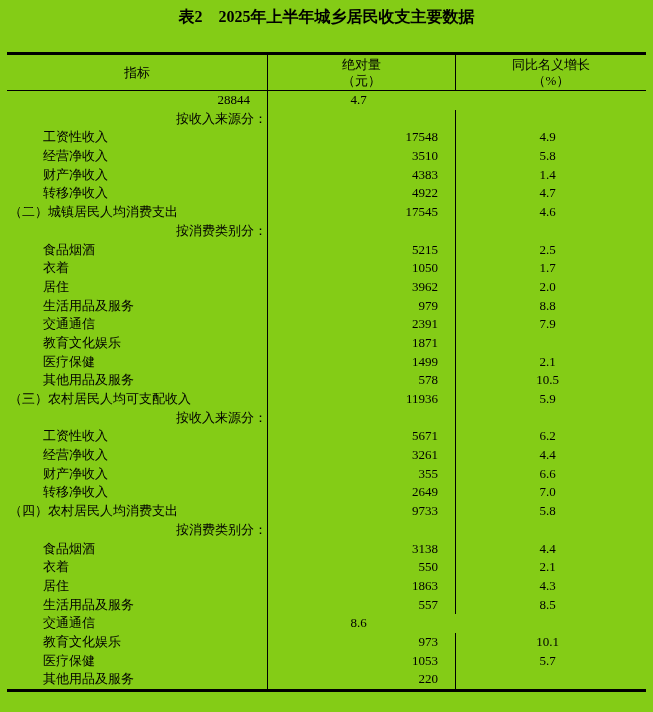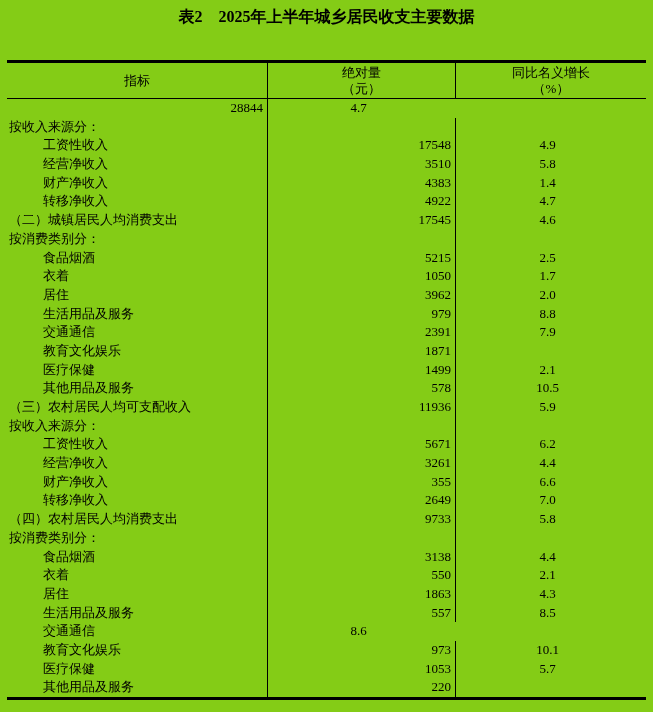--- a/index.html
+++ b/index.html
@@ -22,21 +22,21 @@
     left: 0;
     width: 100%;
     text-align: center;
     font-size: 16px;
     font-weight: bold;
     line-height: 22px;
     white-space: pre;
   }
   .data-table {
     position: absolute;
-    top: 60px;
+    top: 52px;
     left: 7px;
     width: 639px;
     border-top: 3px solid #000000;
     border-bottom: 3px solid #000000;
   }
   .row {
     display: grid;
     grid-template-columns: 261px 188px 190px;
   }
   .cell {
@@ -61,28 +61,28 @@
   }
   .body-row {
     height: 18.6875px;
   }
   .body-row .cell {
     font-size: 13px;
     line-height: 18.6875px;
   }
   .body-row .col2 {
     text-align: right;
-    padding-right: 4px;
+    padding-right: 17px;
   }
   .body-row .col3 {
     text-align: center;
     padding-right: 7px;
   }
   .level-section .col1 { padding-left: 2px; }
-  .level-group   .col1 { padding-left: 2px; }
+  .level-group   .col1 { padding-left: 2px; text-align: right; }
   .level-item    .col1 { padding-left: 36px; }
 </style>
 </head>
 <body>
 
 <div class="page">
 
   <div class="page-title">表2　2025年上半年城乡居民收支主要数据</div>
 
   <div class="data-table">

